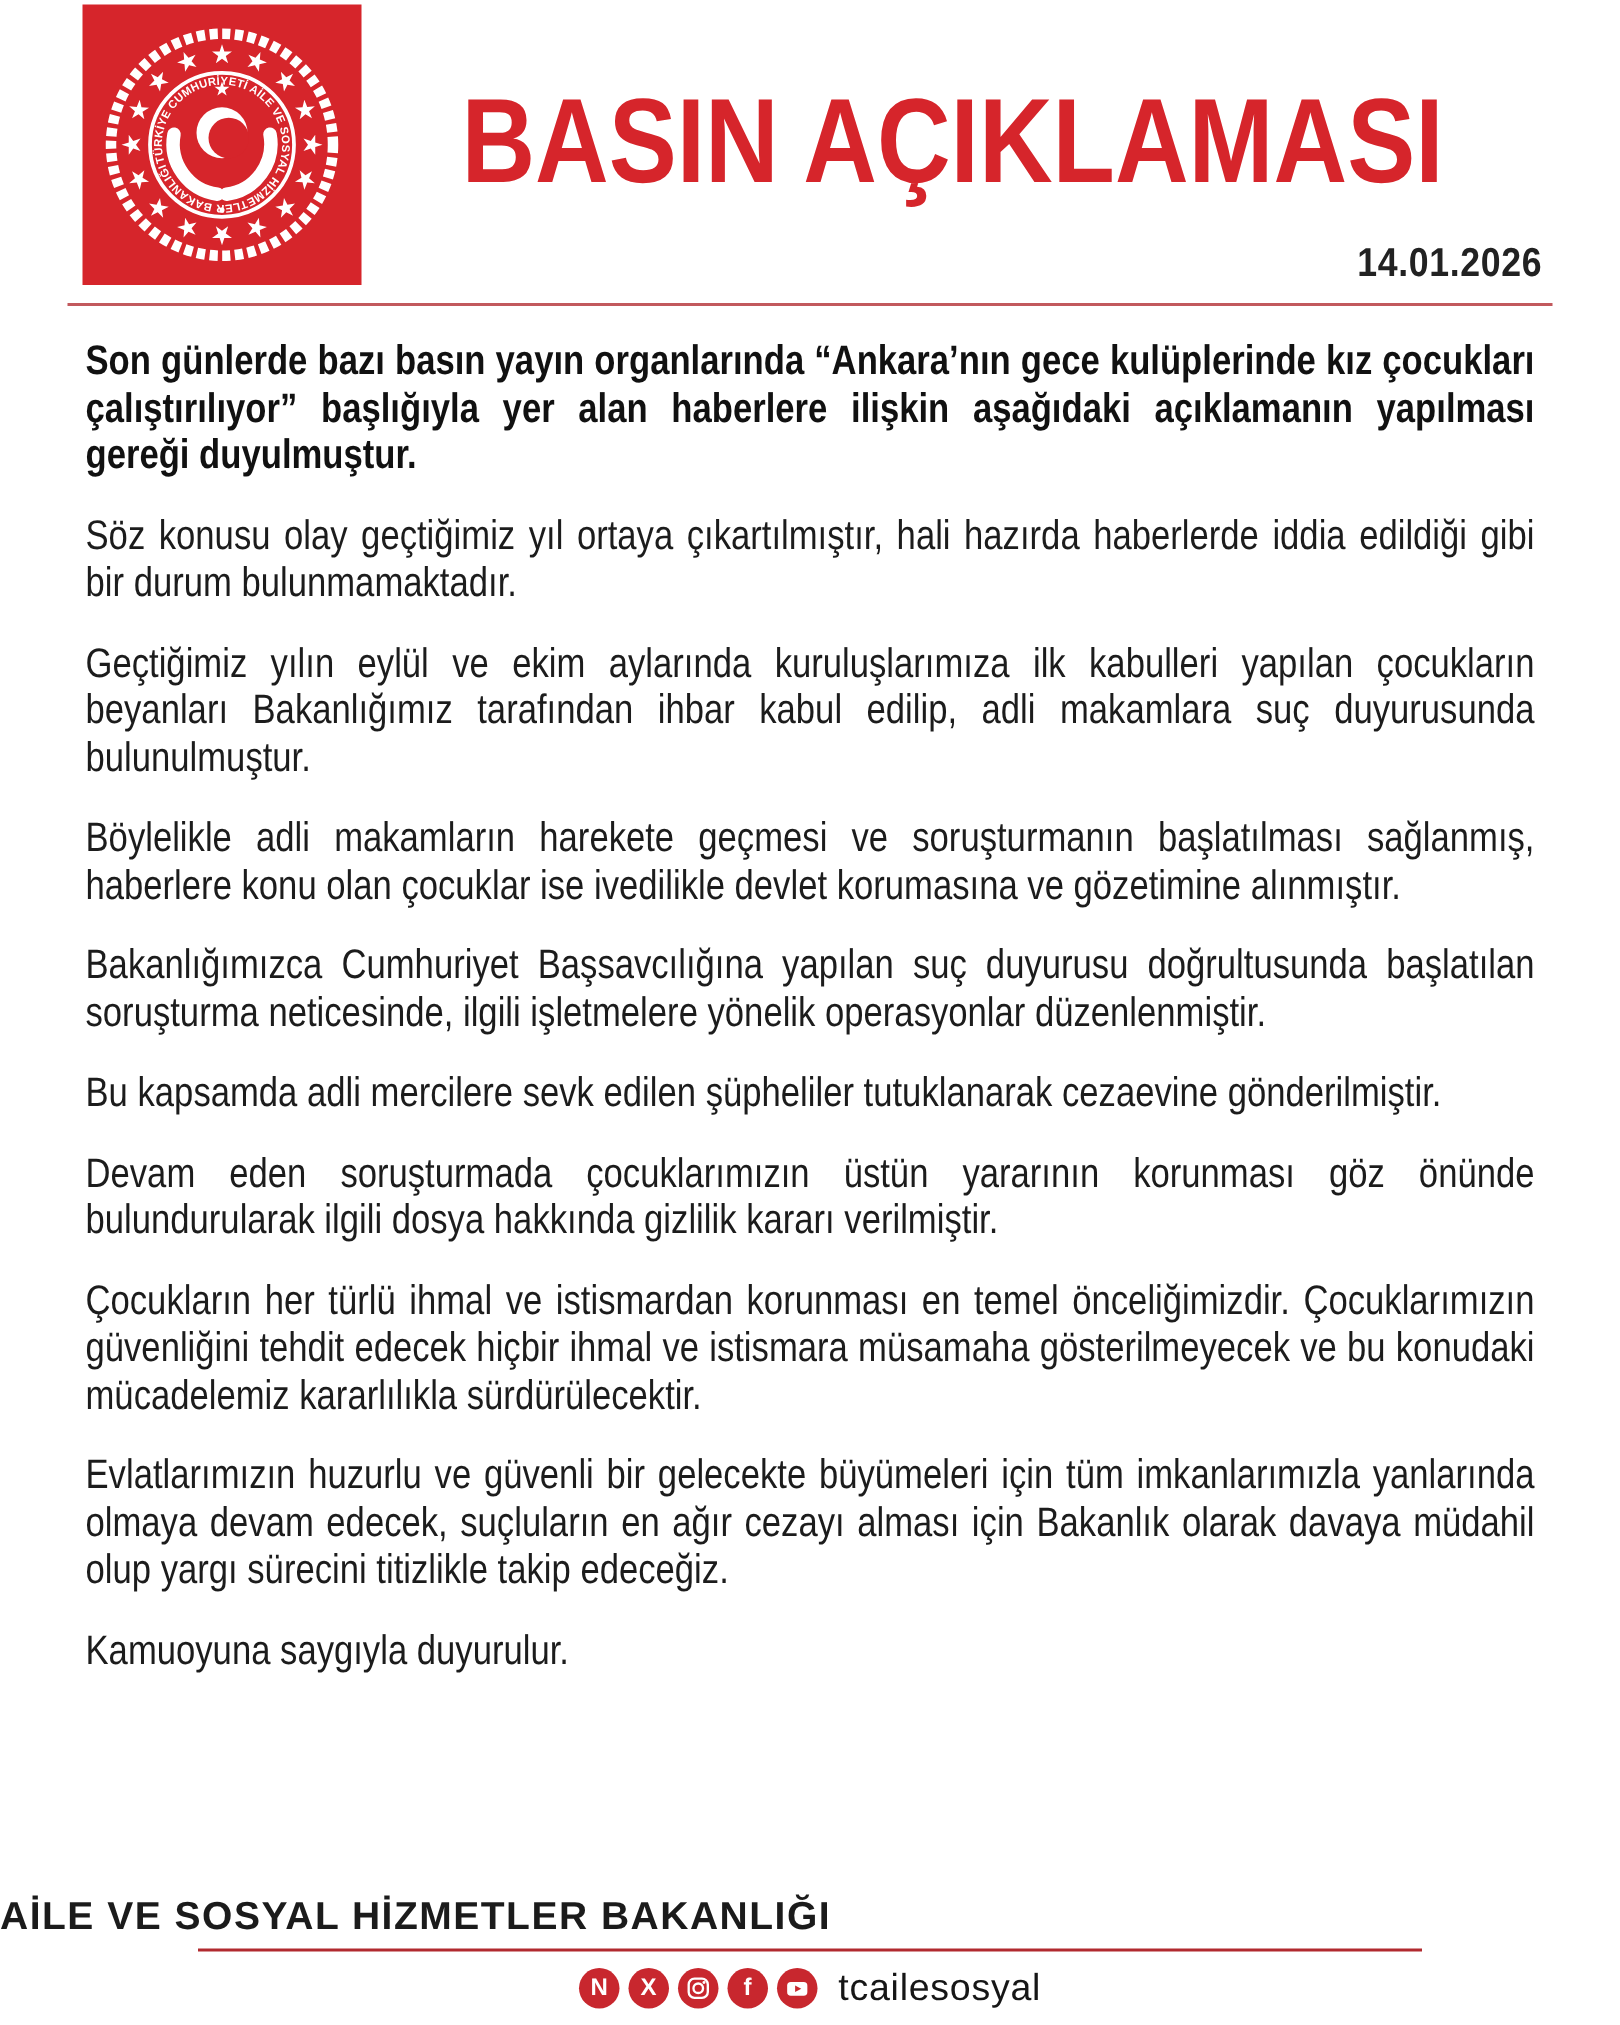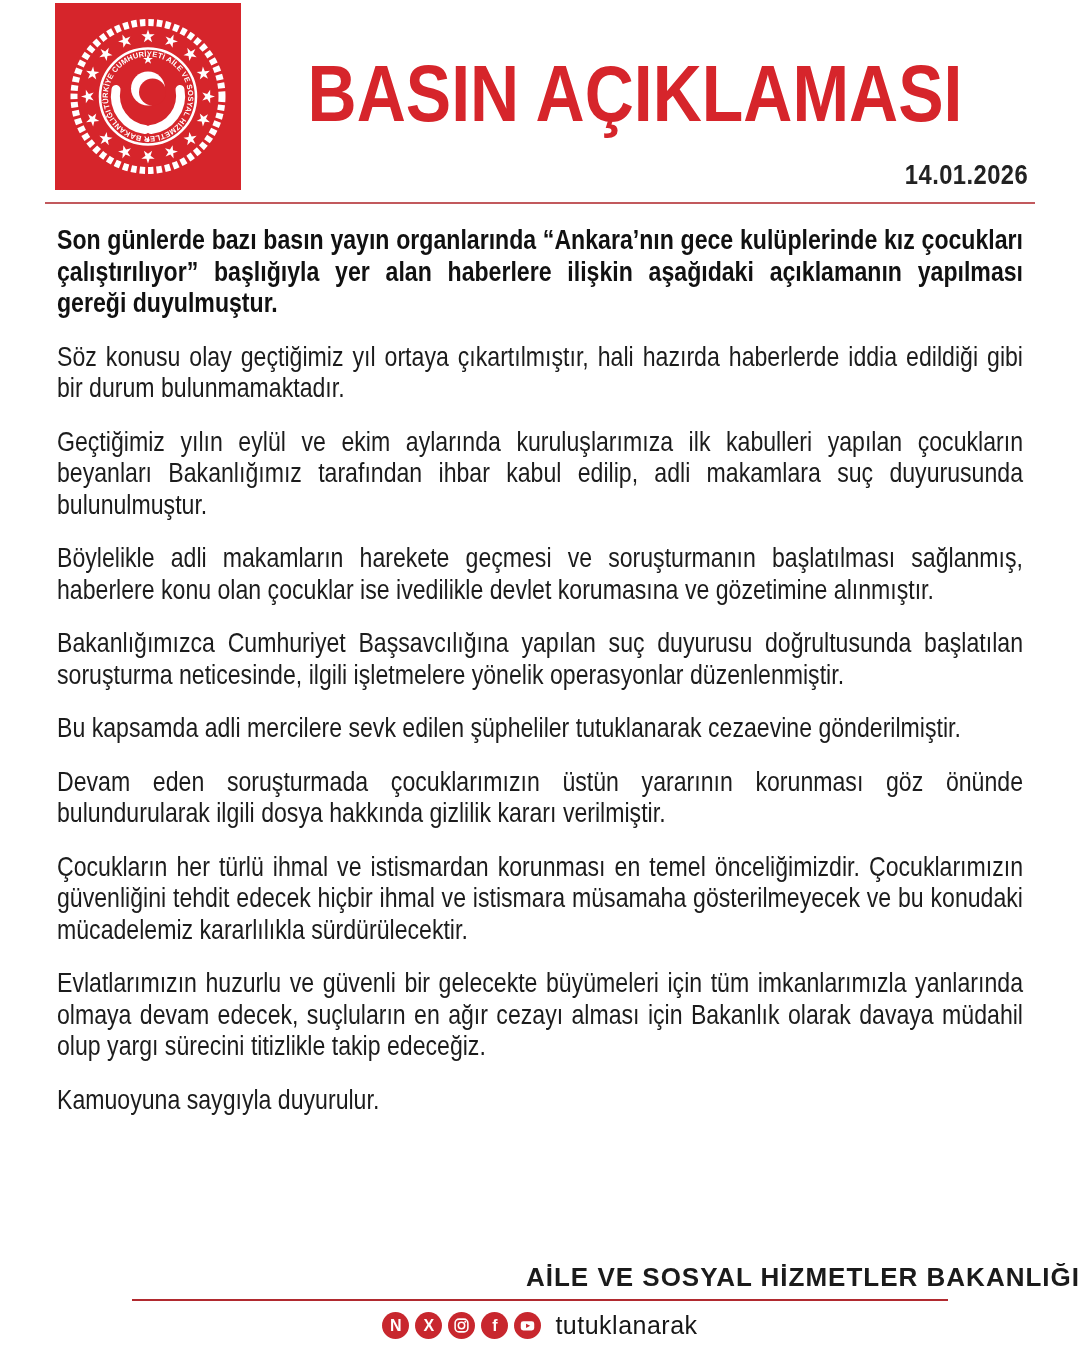--- a/index.html
+++ b/index.html
@@ -36,21 +36,21 @@
     position:absolute; left:57px; top:224px; width:1150px;
     transform:scaleX(0.84); transform-origin:0 0;
   }
   .body-text p {
     font-size:27.5px; line-height:31.5px; margin:0 0 22px 0;
     text-align:justify; color:#1c1c1c; letter-spacing:0;
   }
   .body-text p.lead { font-weight:bold; color:#111111; }
 
   
-  .footer { position:absolute; left:0; top:1262px; width:1080px; text-align:right; }
+  .footer { position:absolute; left:0; top:1262px; width:1080px; text-align:left; }
   .ministry {
     font-size:26px; font-weight:bold; letter-spacing:1px; color:#1b1b1b;
     display:inline-block;
   }
   .footer-rule { width:816px; height:2px; background:#b12a2f; margin:6px auto 10px auto; }
   .social-row { display:flex; align-items:center; justify-content:center; gap:6px; }
   .sicon {
     width:27px; height:27px; border-radius:50%; background:#c8272e; color:#ffffff;
     display:inline-flex; align-items:center; justify-content:center;
     font-size:16px; font-weight:bold; line-height:1;
@@ -138,17 +138,17 @@
           <circle cx="17.4" cy="6.6" r="1.4" fill="#ffffff" stroke="none"></circle>
         </svg>
       </span>
       <span class="sicon">f</span>
       <span class="sicon">
         <svg width="17" height="17" viewBox="0 0 24 24">
           <rect x="2.5" y="6" width="19" height="13" rx="3.5" fill="#ffffff"></rect>
           <path d="M10,9.5 L15.8,12.5 L10,15.5 Z" fill="#c8272e"></path>
         </svg>
       </span>
-      <span class="handle">tutuklanarak</span>
+      <span class="handle">tcailesosyal</span>
     </div>
   </footer>
 
 </div>
 
 </body></html>

